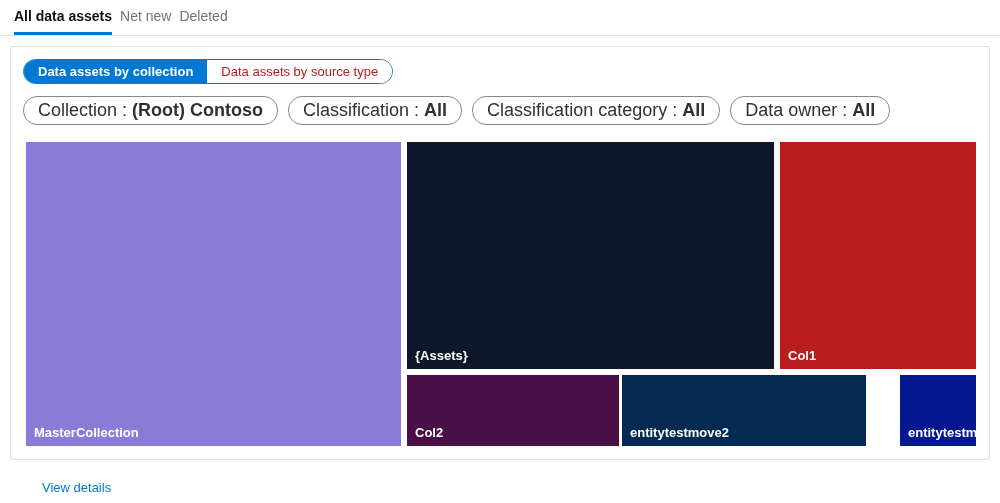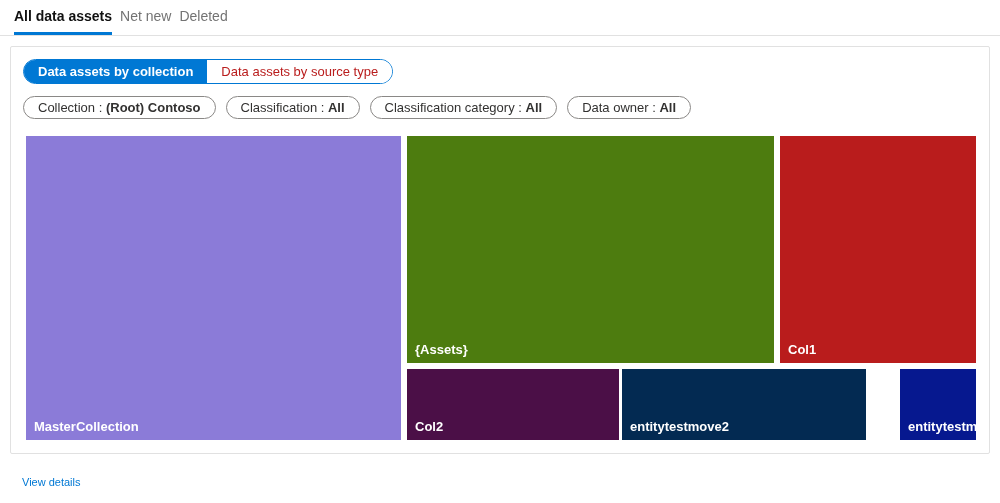--- a/index.html
+++ b/index.html
@@ -10,28 +10,28 @@
   .tab.active { color: #111; font-weight: 600; border-bottom: 3px solid #0078d4; }
 
   .card { margin: 10px 10px 0 10px; border: 1px solid #e1e1e1; border-radius: 2px; padding: 12px 12px 10px 12px; }
 
   .pill-row { display: flex; flex-wrap: wrap; gap: 8px; align-items: center; margin-bottom: 12px; }
   .segmented { display: inline-flex; border: 1px solid #0078d4; border-radius: 16px; overflow: hidden; font-size: 13px; }
   .seg { padding: 4px 14px; cursor: pointer; color: #b91c1c; background: #fff; white-space: nowrap; }
   .seg.active { background: #0078d4; color: #fff; font-weight: 600; }
 
   .filters { display: flex; flex-wrap: wrap; gap: 10px; margin-bottom: 14px; }
-  .filter { border: 1px solid #8a8886; border-radius: 14px; padding: 3px 14px; font-size: 13px; color: #323130; cursor: pointer; white-space: nowrap; }
+  .filter { border: 1px solid #8a8886; border-radius: 14px; padding: 3px 14px; font-size: 18px; color: #323130; cursor: pointer; white-space: nowrap; }
   .filter b { font-weight: 600; }
 
   .treemap { position: relative; width: 956px; height: 310px; }
   .tile { position: absolute; font-size: 13px; color: #fff; font-weight: 600; display: flex; align-items: flex-end; padding: 6px 8px; border: 3px solid #fff; overflow: hidden; white-space: nowrap; text-overflow: ellipsis; }
 
   .view-details { margin: 18px 12px 0 22px; }
-  .view-details a { color: #0078d4; font-size: 11px; text-decoration: none; cursor: pointer; }
+  .view-details a { color: #0078d4; font-size: 13px; text-decoration: none; cursor: pointer; margin-left: 20px; }
 </style>
 </head>
 <body>
 
 <div class="tabs">
   <div class="tab active">All data assets</div>
   <div class="tab">Net new</div>
   <div class="tab">Deleted</div>
 </div>
 
@@ -58,21 +58,21 @@
       <b>All</b>
     </div>
     <div class="filter">
       <span>Data owner</span> :
       <b>All</b>
     </div>
   </div>
 
   <div class="treemap">
     <div class="tile" style="left:0;top:0;width:381px;height:310px;background:#8b7bd8">MasterCollection</div>
-    <div class="tile" style="left:381px;top:0;width:373px;height:233px;background:#4d7c0f">{Assets}</div>
+    <div class="tile" style="left:381px;top:0;width:373px;height:233px;background:#0f172a">{Assets}</div>
     <div class="tile" style="left:754px;top:0;width:202px;height:233px;background:#b91c1c">Col1</div>
     <div class="tile" style="left:381px;top:233px;width:243px;height:77px;background:#4b0f47">Col2</div>
     <div class="tile" style="left:596px;top:233px;width:250px;height:77px;background:#032a52">entitytestmove2</div>
     <div class="tile" style="left:874px;top:233px;width:82px;height:77px;background:#06188f">entitytestmov...</div>
   </div>
 
 </div>
 
 <div class="view-details">
   <a>View details</a>

